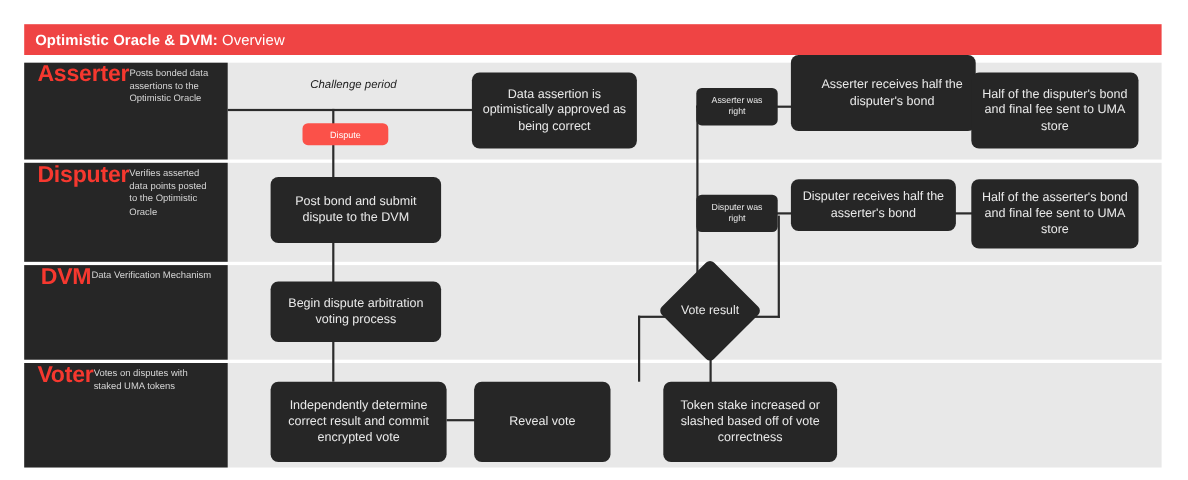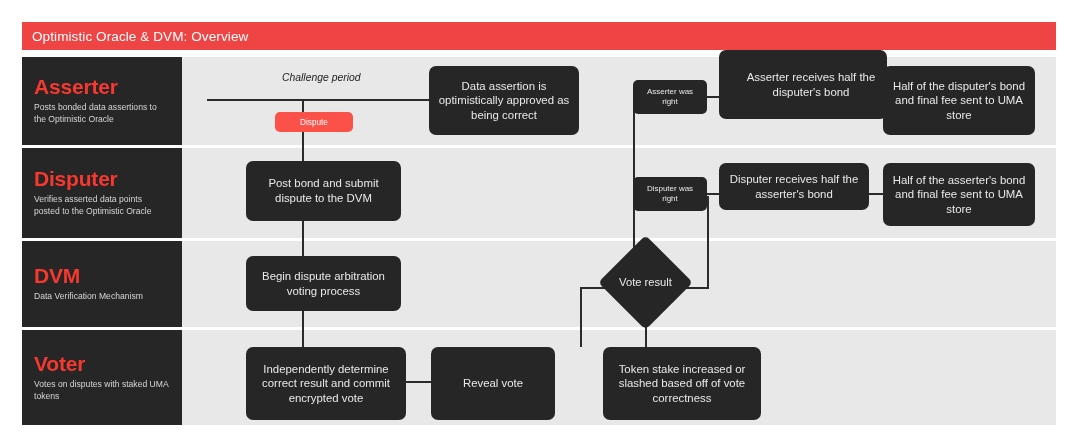--- a/index.html
+++ b/index.html
@@ -12,33 +12,33 @@
   #root{position:relative;width:1080px;height:436px;}
 
   
   .header-bar{
     position:absolute;left:22px;top:22px;width:1034px;height:28px;
     background:#ef4444;display:flex;align-items:center;
   }
   .header-text{
     margin-left:10px;font-size:13.5px;color:#ffffff;letter-spacing:.1px;white-space:nowrap;
   }
-  .header-text b{font-weight:normal;}
+  .header-text b{font-weight:bold;}
   .header-text span.sub{font-weight:normal;}
 
   
   .band{position:absolute;left:22px;width:1034px;background:#e8e8e8;}
   .band.r1{top:57px;height:88px;}
   .band.r2{top:148px;height:90px;}
   .band.r3{top:241px;height:86px;}
   .band.r4{top:330px;height:95px;}
 
   
-  .label-block{position:absolute;left:22px;width:160px;background:#262626;
-    box-sizing:border-box;padding:0 12px;display:flex;flex-direction:column;justify-content:center;}
+  .label-block{position:absolute;left:22px;width:185px;background:#262626;
+    box-sizing:border-box;padding:0 12px;display:flex;flex-direction:row;justify-content:center;}
   .label-block.r1{top:57px;height:88px;}
   .label-block.r2{top:148px;height:90px;}
   .label-block.r3{top:241px;height:86px;}
   .label-block.r4{top:330px;height:95px;}
   .role-title{color:#f6382f;font-size:21px;font-weight:bold;line-height:1.05;letter-spacing:-.2px;}
   .role-desc{color:#d6d6d6;font-size:8.6px;line-height:1.35;margin-top:4px;}
 
   
   .line{position:absolute;background:#2b2b2b;}
   .h{height:2px;}

